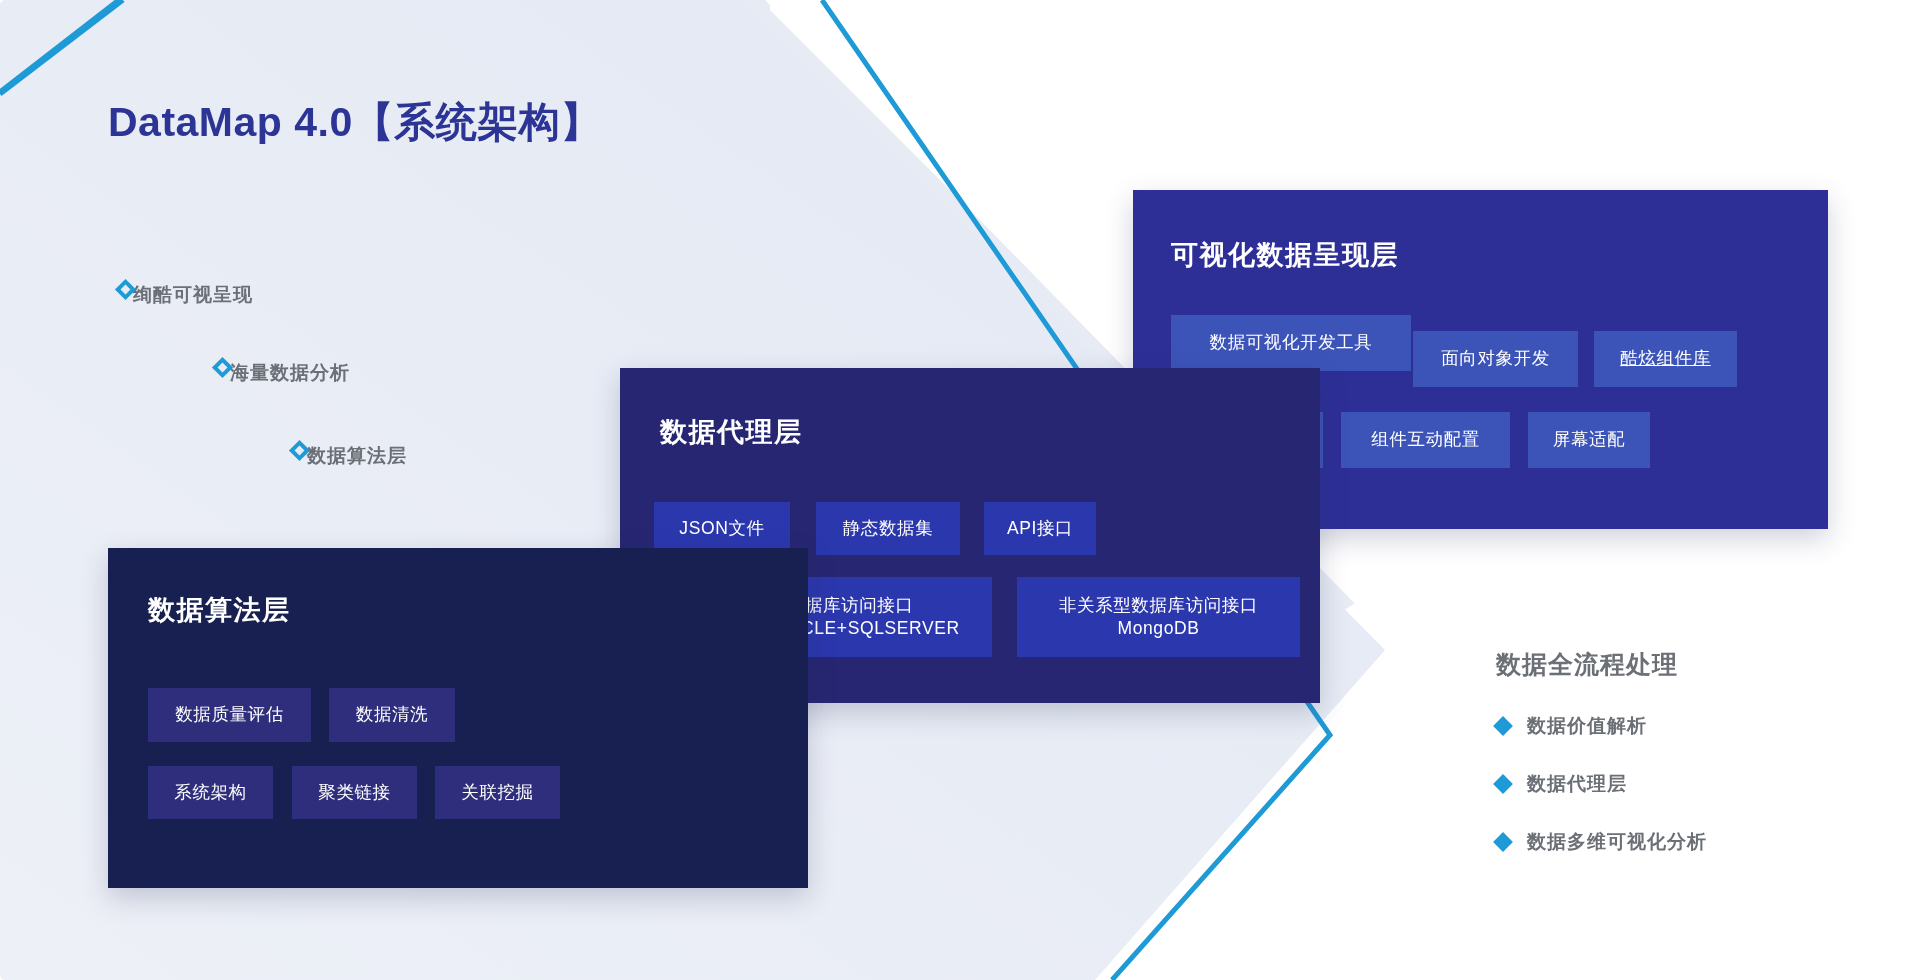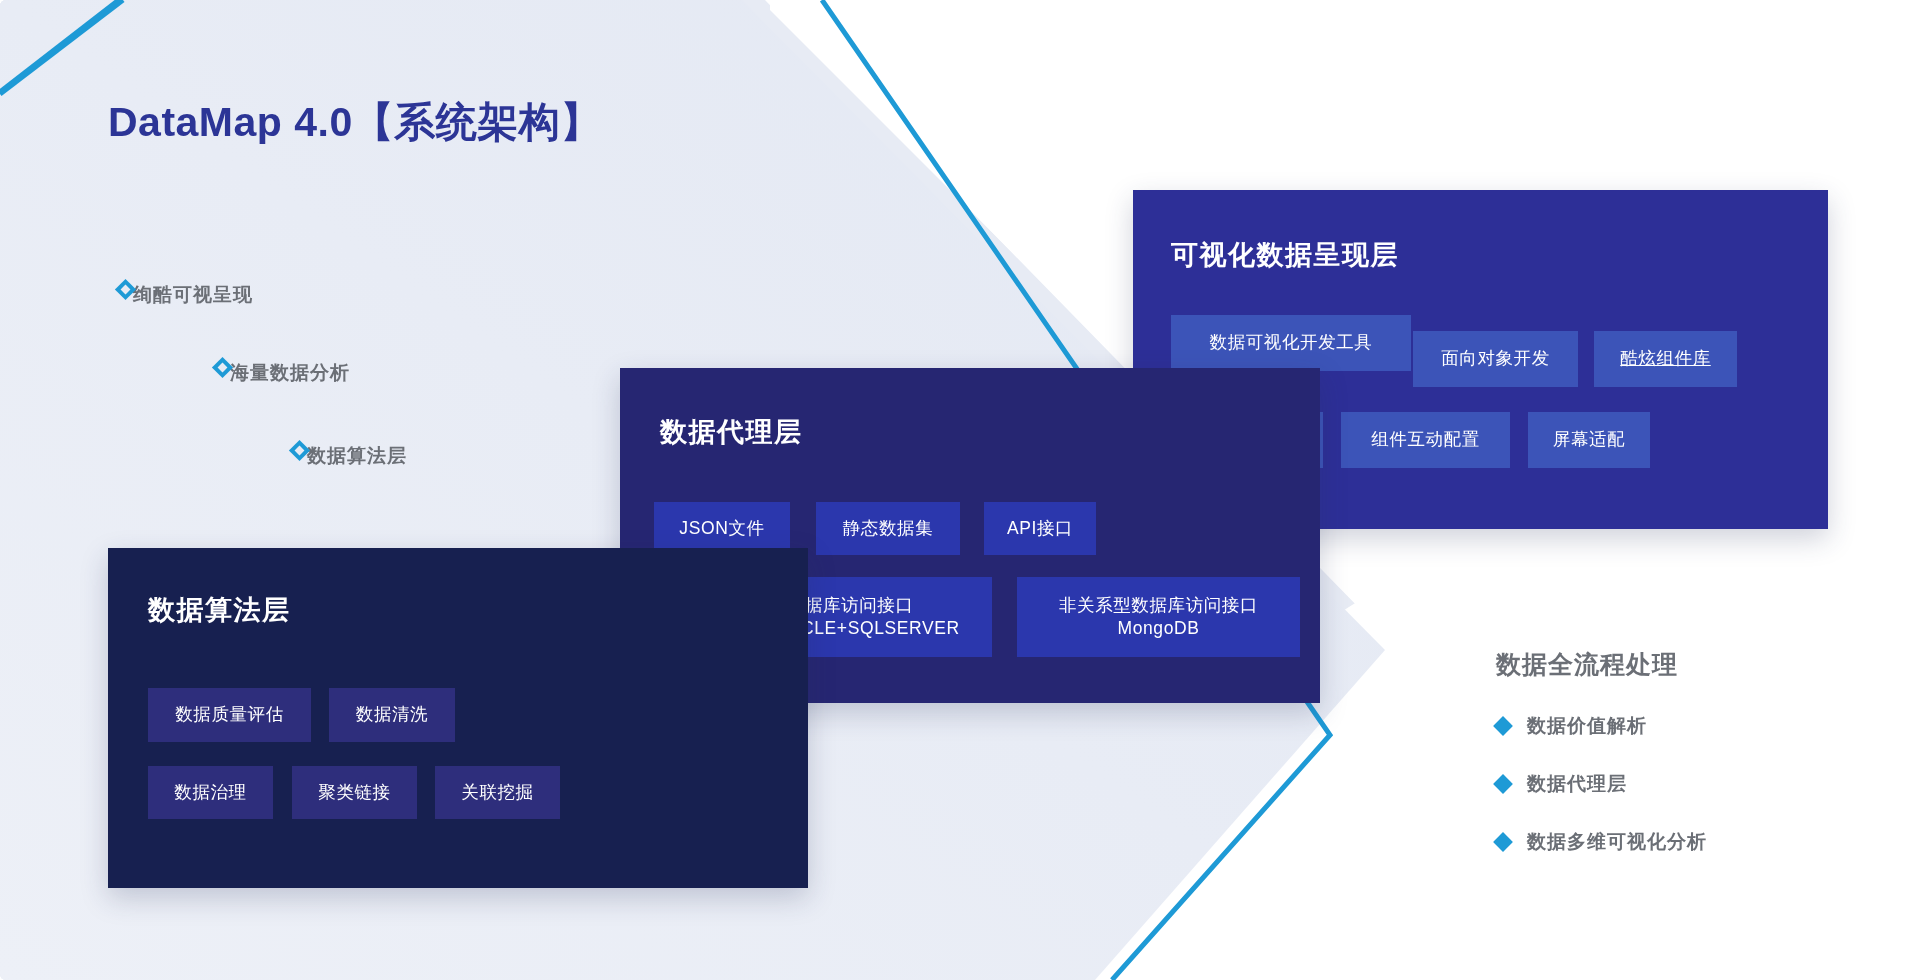--- a/index.html
+++ b/index.html
@@ -220,21 +220,21 @@
     <div class="tag" style="left:397px; top:209px; width:283px; height:80px;">非关系型数据库访问接口
 MongoDB</div>
   </div>
 
   <div class="panel" id="panel-algo">
     <div class="panel-title">数据算法层</div>
 
     <div class="tag" style="left:40px; top:140px; width:163px; height:54px;">数据质量评估</div>
     <div class="tag" style="left:221px; top:140px; width:126px; height:54px;">数据清洗</div>
 
-    <div class="tag" style="left:40px; top:218px; width:125px; height:53px;">数据治理</div>
+    <div class="tag" style="left:40px; top:218px; width:125px; height:53px;">系统架构</div>
     <div class="tag" style="left:184px; top:218px; width:125px; height:53px;">聚类链接</div>
     <div class="tag" style="left:327px; top:218px; width:125px; height:53px;">关联挖掘</div>
   </div>
 
   <div id="right-block">
     <div class="rb-title">数据全流程处理</div>
 
     <div class="rb-item">
       <span class="diamond solid"></span>
       <span class="btxt">数据价值解析</span>

